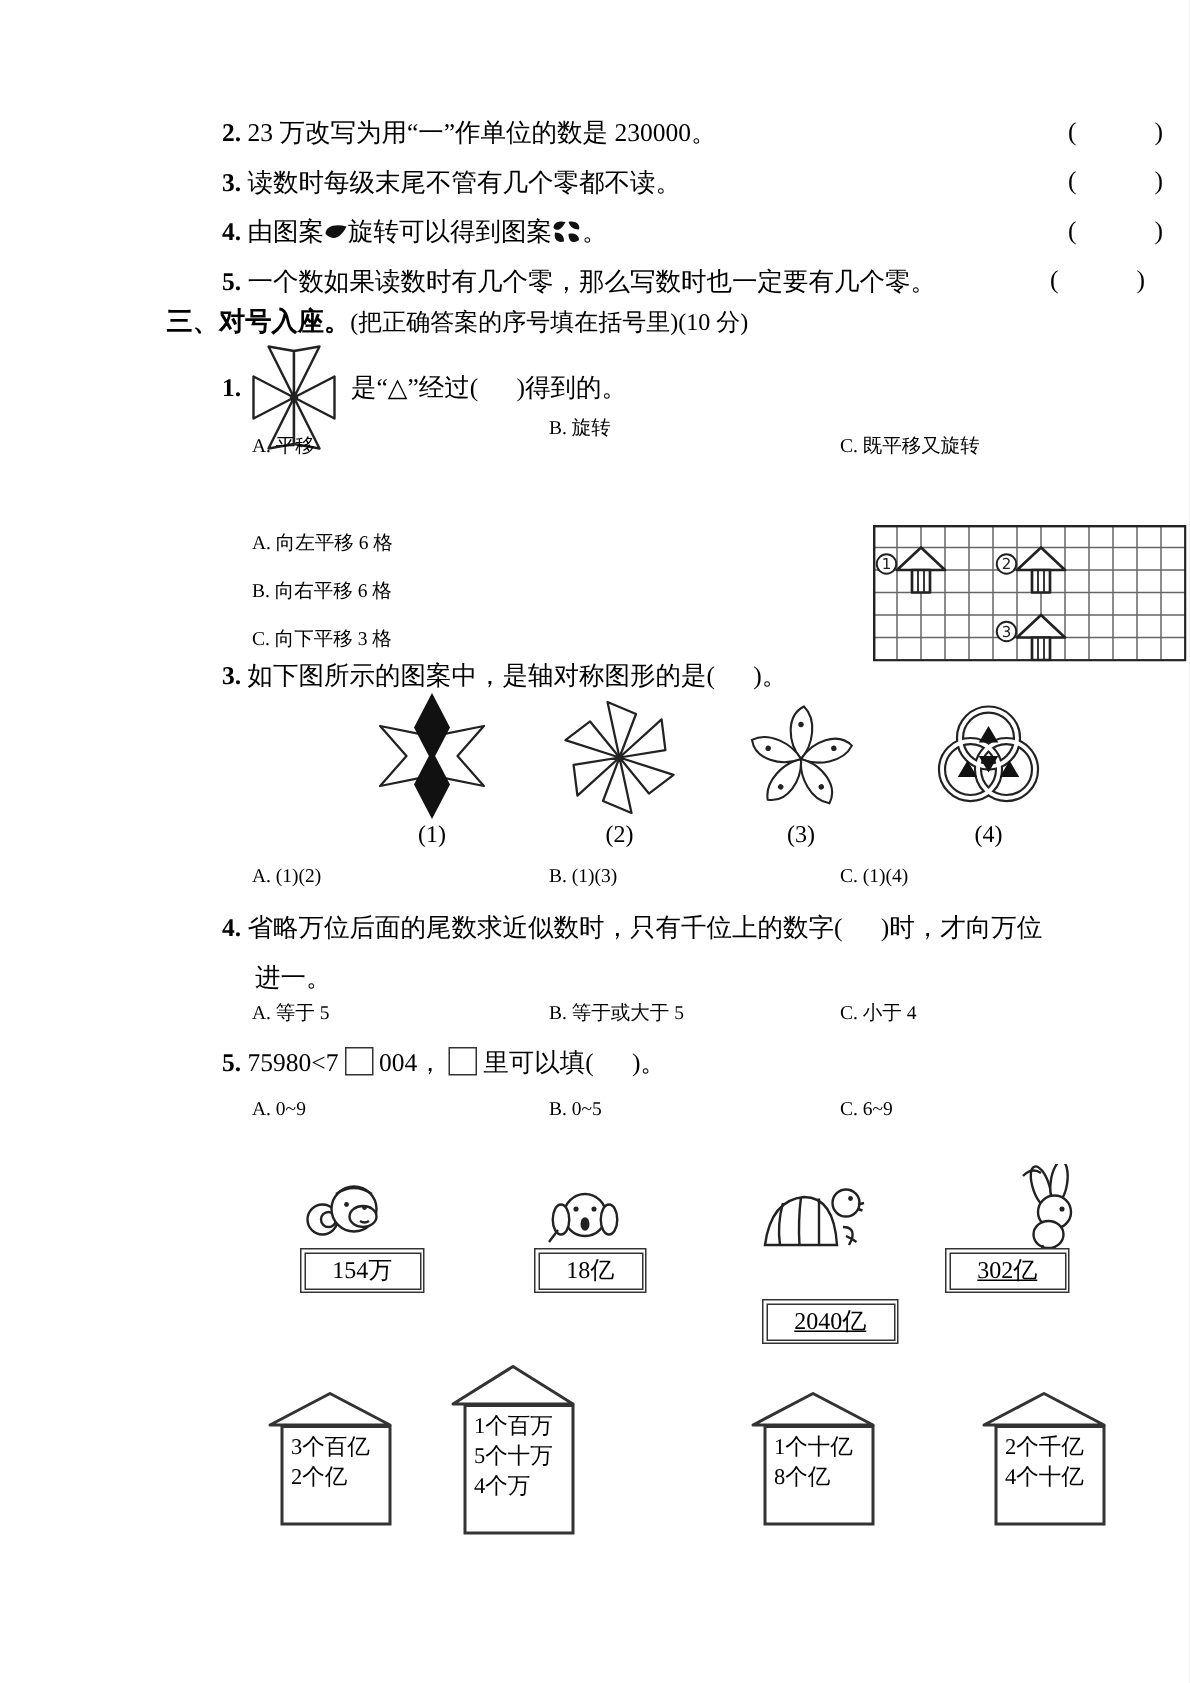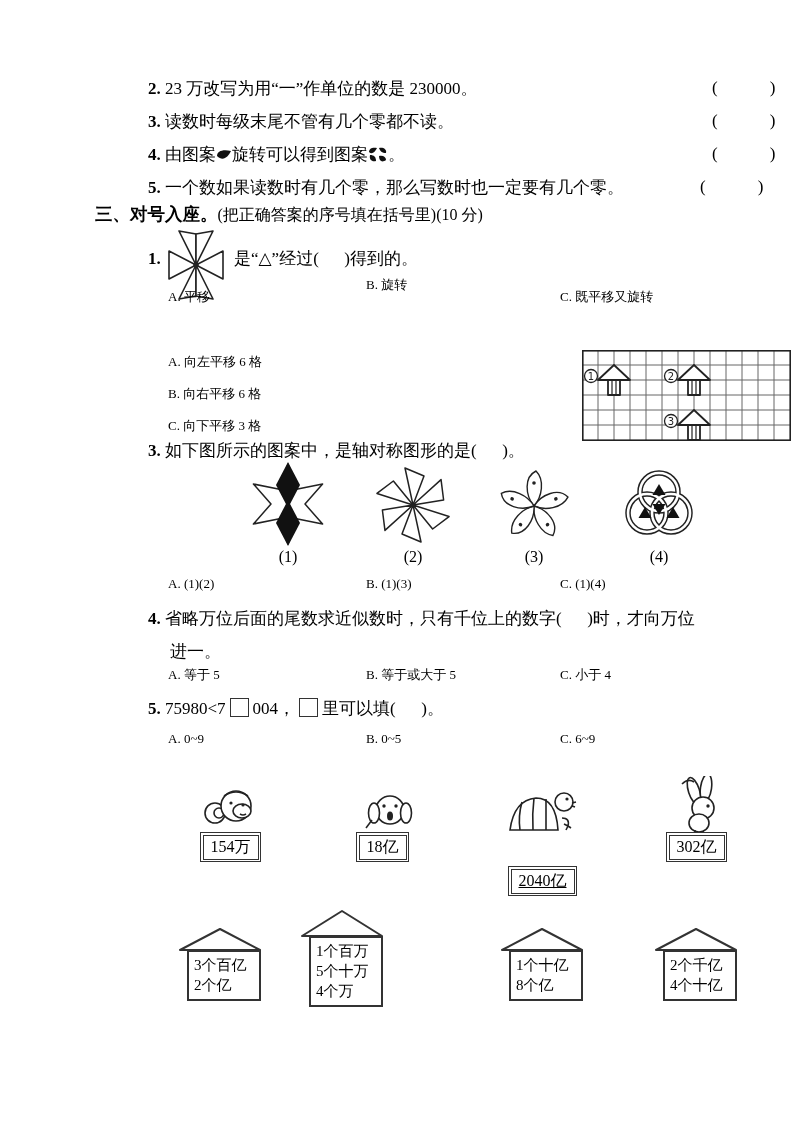--- a/index.html
+++ b/index.html
@@ -1,34 +1,34 @@
 <!DOCTYPE html>
 <html><head>
 <meta charset="utf-8">
 <style>
   html,body{margin:0;padding:0;background:#e8e8e8;}
   .page{position:relative;width:793px;height:1122px;background:#ffffff;margin:0 auto;
         font-family:"Liberation Serif","DejaVu Sans",serif;color:#000000;overflow:hidden;}
   .line{position:absolute;font-size:17px;white-space:pre;line-height:22px;}
-  .bold{font-weight:bold;}
+  .bold{font-weight:bold;margin-left:16px;}
   .numb{font-weight:bold;}
   .bracket{position:absolute;font-size:17px;white-space:pre;letter-spacing:2px;}
   .opt{position:absolute;font-size:13px;white-space:pre;}
   .sec-title{position:absolute;font-size:17.5px;white-space:pre;}
   .sec-title .t2{font-size:16px;font-weight:normal;}
   .figrow{position:absolute;}
   .figlabel{position:absolute;font-size:16px;width:60px;text-align:center;white-space:pre;}
   .inlinefig{display:inline-block;vertical-align:middle;}
   .sqbox{display:inline-block;width:17px;height:17px;border:1.6px solid #333;vertical-align:-3px;margin:0 4px;background:#fff;}
   .sign{position:absolute;border:1.6px solid #333;padding:1.5px;background:#fff;}
-  .sign b{display:block;border:1px solid #333;padding:1px 7px;font-weight:normal;font-size:16px;white-space:nowrap;text-align:center;}
+  .sign b{display:block;border:1px solid #333;padding:1px 18px;font-weight:normal;font-size:16px;white-space:nowrap;text-align:center;}
   .animal{position:absolute;}
   .house{position:absolute;width:84px;}
   .house .roofwrap{display:block;line-height:0;}
-  .house-body{margin:-2px 1px 0 9px;border:2px solid #333;background:#fff;padding:3px 4px 4px 5px;}
+  .house-body{margin:-2px 1px 0 9px;border:2px solid #333;background:#fff;padding:3px 4px 20px 5px;}
   .house-body div{font-size:15px;line-height:20px;white-space:nowrap;}
   svg{display:block;}
 </style>
 </head>
 <body>
 
 <div class="page">
 
   <div class="line" style="left:148px;top:78px;"><span class="numb">2.</span><span> 23 万改写为用“一”作单位的数是 230000。</span></div>
   <div class="bracket" style="left:712px;top:78px;">(        )</div>
@@ -240,21 +240,21 @@
     <svg width="64" height="58" viewBox="0 0 64 58" fill="#fff" stroke="#222" stroke-width="1.6">
       <ellipse cx="26" cy="15" rx="5.5" ry="14" transform="rotate(-18 26 15)"></ellipse>
       <ellipse cx="38" cy="12" rx="5.5" ry="14" transform="rotate(8 38 12)"></ellipse>
       <path d="M14,8 Q20,2 26,6" fill="none"></path>
       <circle cx="35" cy="32" r="11"></circle>
       <circle cx="40" cy="30" r="1.7" fill="#222" stroke="none"></circle>
       <ellipse cx="31" cy="47" rx="10" ry="9"></ellipse>
       <path d="M27,54 L27,58 M35,55 L35,58" fill="none"></path>
     </svg>
   </div>
-  <div class="sign" style="left:666px;top:832px;">
+  <div class="sign" style="left:630px;top:832px;text-decoration:underline;">
       <b>302亿</b>
     </div>
 
   <div class="house" style="left:178px;top:926px;">
     <span class="roofwrap">
         <svg width="84" height="26" viewBox="0 0 84 26">
           <polygon points="2,24 42,3 82,24" fill="#fff" stroke="#333" stroke-width="2" stroke-linejoin="round"></polygon>
         </svg>
       </span>
     <div class="house-body">

